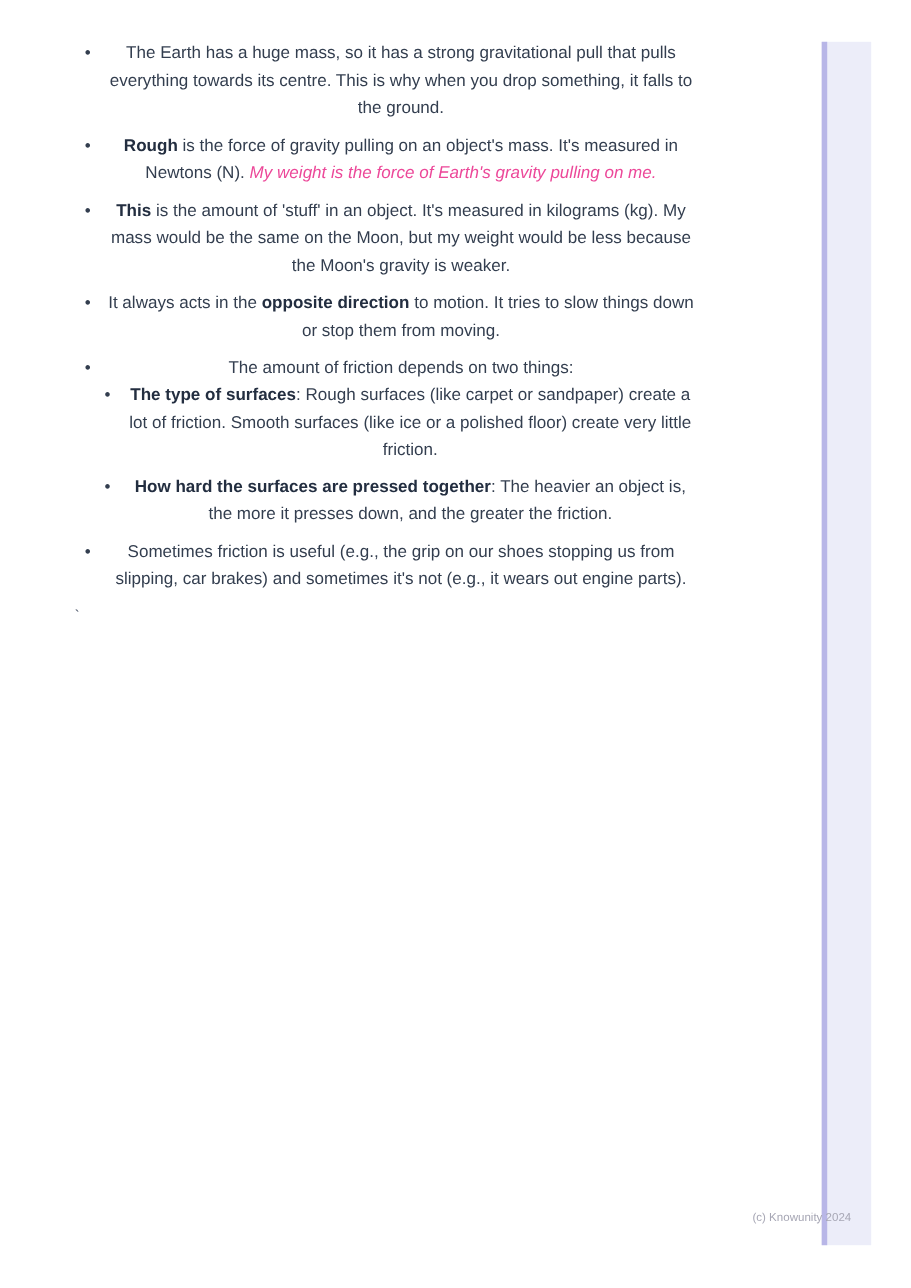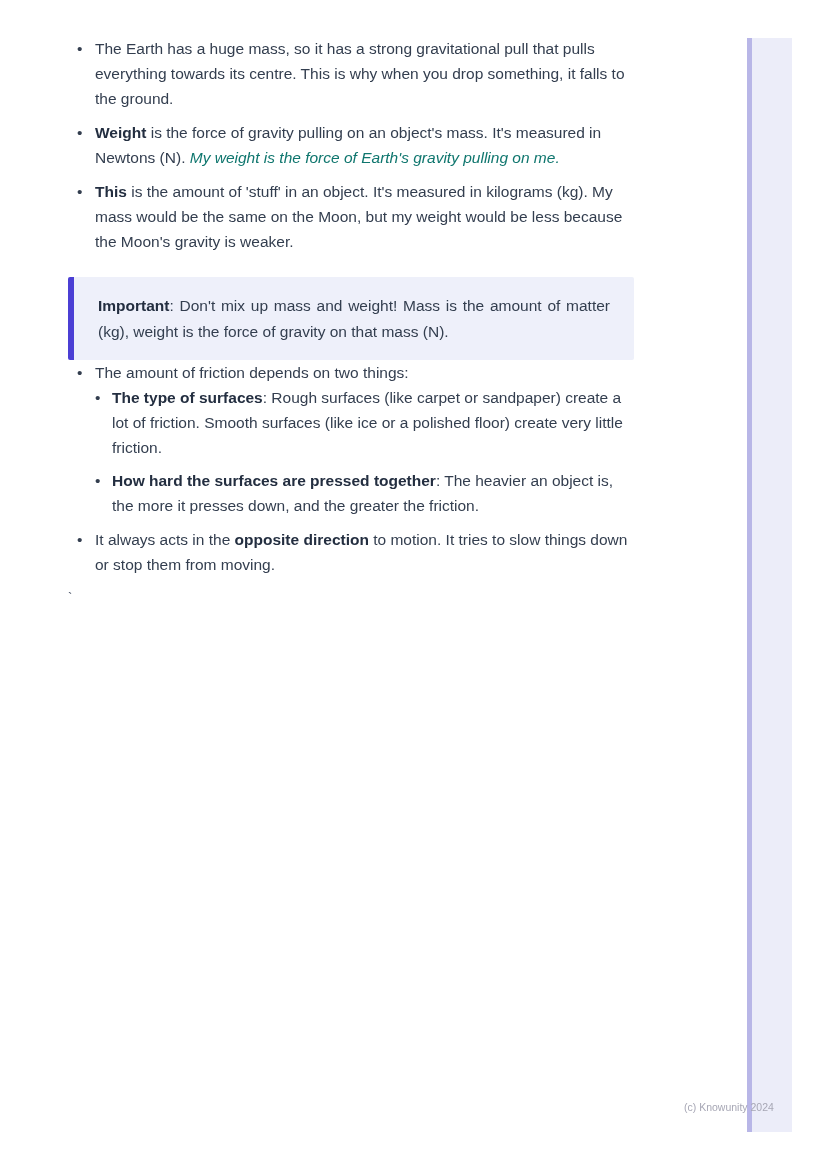--- a/index.html
+++ b/index.html
@@ -20,41 +20,42 @@
   ul.bullets {
     list-style: none;
     margin: 0; padding: 0;
     font-size: 15.5px;
     line-height: 25px;
   }
   ul.bullets > li {
     position: relative;
     padding-left: 27px;
     margin-bottom: 9px;
+    text-align: center;
   }
   ul.bullets > li::before {
     content: "\2022";
     position: absolute;
     left: 9px; top: 0;
     color: #333e4f;
   }
   ul.bullets ul.sub {
     margin-top: 0;
     padding-left: 0;
   }
   ul.bullets ul.sub > li {
     padding-left: 17px;
     margin-top: 0;
     margin-bottom: 8px;
   }
   ul.bullets ul.sub > li::before {
     left: 0;
   }
   span.b { font-weight: bold; color: #232e40; }
-  span.i { font-style: italic; color: #0f766e; }
+  span.i { font-style: italic; color: #ec4899; }
   .callout {
     margin-top: 23px;
     background: #eef0fa;
     border-left: 6px solid #4b3fd4;
     border-radius: 2px;
     padding: 16px 24px 15px 24px;
     font-size: 15.5px;
     line-height: 26px;
     text-align: justify;
   }
@@ -87,33 +88,33 @@
     white-space: nowrap;
   }
 </style>
 </head>
 <body>
 
 <div class="content">
 
   <ul class="bullets">
       <li><span>The Earth has a huge mass, so it has a strong gravitational pull that pulls everything towards its centre. This is why when you drop something, it falls to the ground.</span></li>
-      <li><span class="b">Weight</span><span> is the force of gravity pulling on an object's mass. It's measured in Newtons (N). </span><span class="i">My weight is the force of Earth's gravity pulling on me.</span></li>
+      <li><span class="b">Rough</span><span> is the force of gravity pulling on an object's mass. It's measured in Newtons (N). </span><span class="i">My weight is the force of Earth's gravity pulling on me.</span></li>
       <li><span class="b">This</span><span> is the amount of 'stuff' in an object. It's measured in kilograms (kg). My mass would be the same on the Moon, but my weight would be less because the Moon's gravity is weaker.</span></li>
     </ul>
 
-  <div class="callout"><span class="b">Important</span><span>: Don't mix up mass and weight! Mass is the amount of matter (kg), weight is the force of gravity on that mass (N).</span></div>
 
 
   <ul class="bullets">
+      <li><span>It always acts in the </span><span class="b">opposite direction</span><span> to motion. It tries to slow things down or stop them from moving.</span></li>
       <li><span>The amount of friction depends on two things:</span><ul class="bullets sub">
           <li><span class="b">The type of surfaces</span><span>: Rough surfaces (like carpet or sandpaper) create a lot of friction. Smooth surfaces (like ice or a polished floor) create very little friction.</span></li>
           <li><span class="b">How hard the surfaces are pressed together</span><span>: The heavier an object is, the more it presses down, and the greater the friction.</span></li>
         </ul></li>
-      <li><span>It always acts in the </span><span class="b">opposite direction</span><span> to motion. It tries to slow things down or stop them from moving.</span></li>
+      <li><span>Sometimes friction is useful (e.g., the grip on our shoes stopping us from slipping, car brakes) and sometimes it's not (e.g., it wears out engine parts).</span></li>
     </ul>
 
   <div class="stray-char">`</div>
 
 </div>
 
 <div class="edge-strip"></div>
 
 <div class="footer-credit">(c) Knowunity 2024</div>
 

